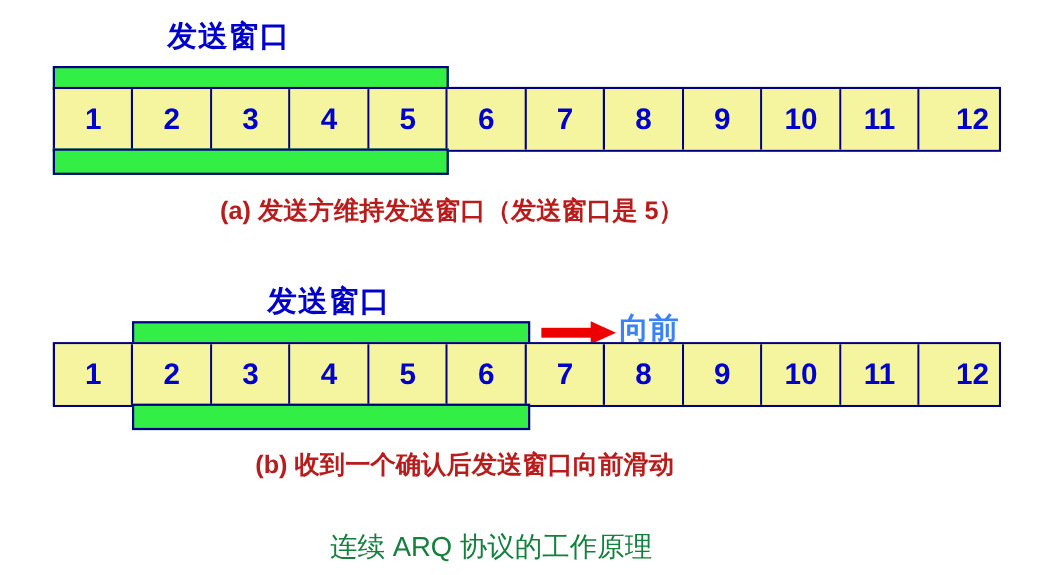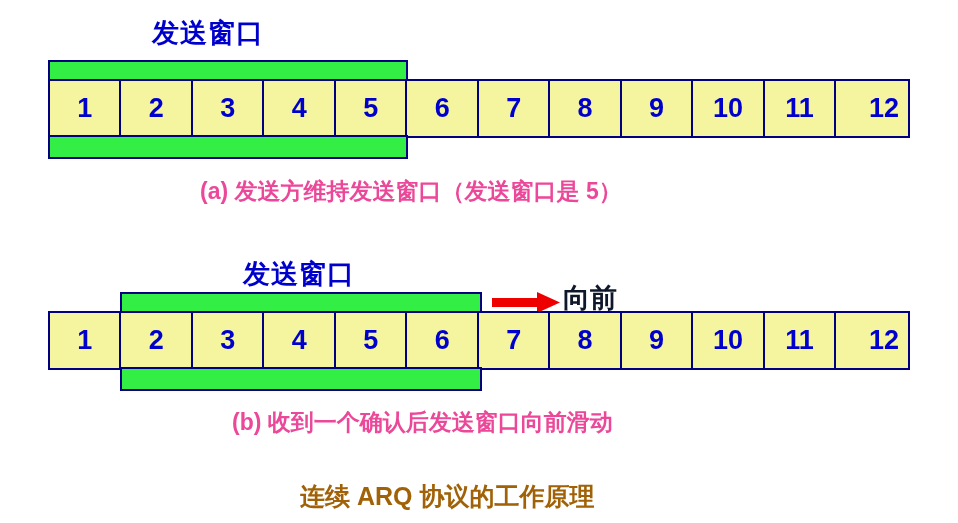--- a/index.html
+++ b/index.html
@@ -53,38 +53,38 @@
     padding-left: 24px;
   }
   .green-bar {
     position: absolute;
     background: #33ee44;
     border: 2px solid #000080;
     box-sizing: border-box;
   }
   .caption {
     position: absolute;
-    color: #ec4899;
+    color: #b91c1c;
     font-weight: bold;
     font-size: 23px;
     white-space: nowrap;
   }
   .title {
     position: absolute;
-    color: #a16207;
-    font-weight: bold;
+    color: #15803d;
+    font-weight: normal;
     font-size: 25px;
     white-space: nowrap;
   }
   .arrow-wrap {
     position: absolute;
   }
   .arrow-label {
     position: absolute;
-    color: #0f172a;
+    color: #3b82f6;
     font-weight: bold;
     font-size: 27px;
     white-space: nowrap;
   }
 
   
   #panel-a-top-bar   { left: 48px;  top: 60px;  width: 360px; height: 22px; }
   #panel-a-row       { left: 48px;  top: 79px;  width: 862px; height: 59px; }
   #panel-a-row .cell { width: 71.83px; height: 55px; }
   #panel-a-bottom-bar{ left: 48px;  top: 135px; width: 360px; height: 24px; }

